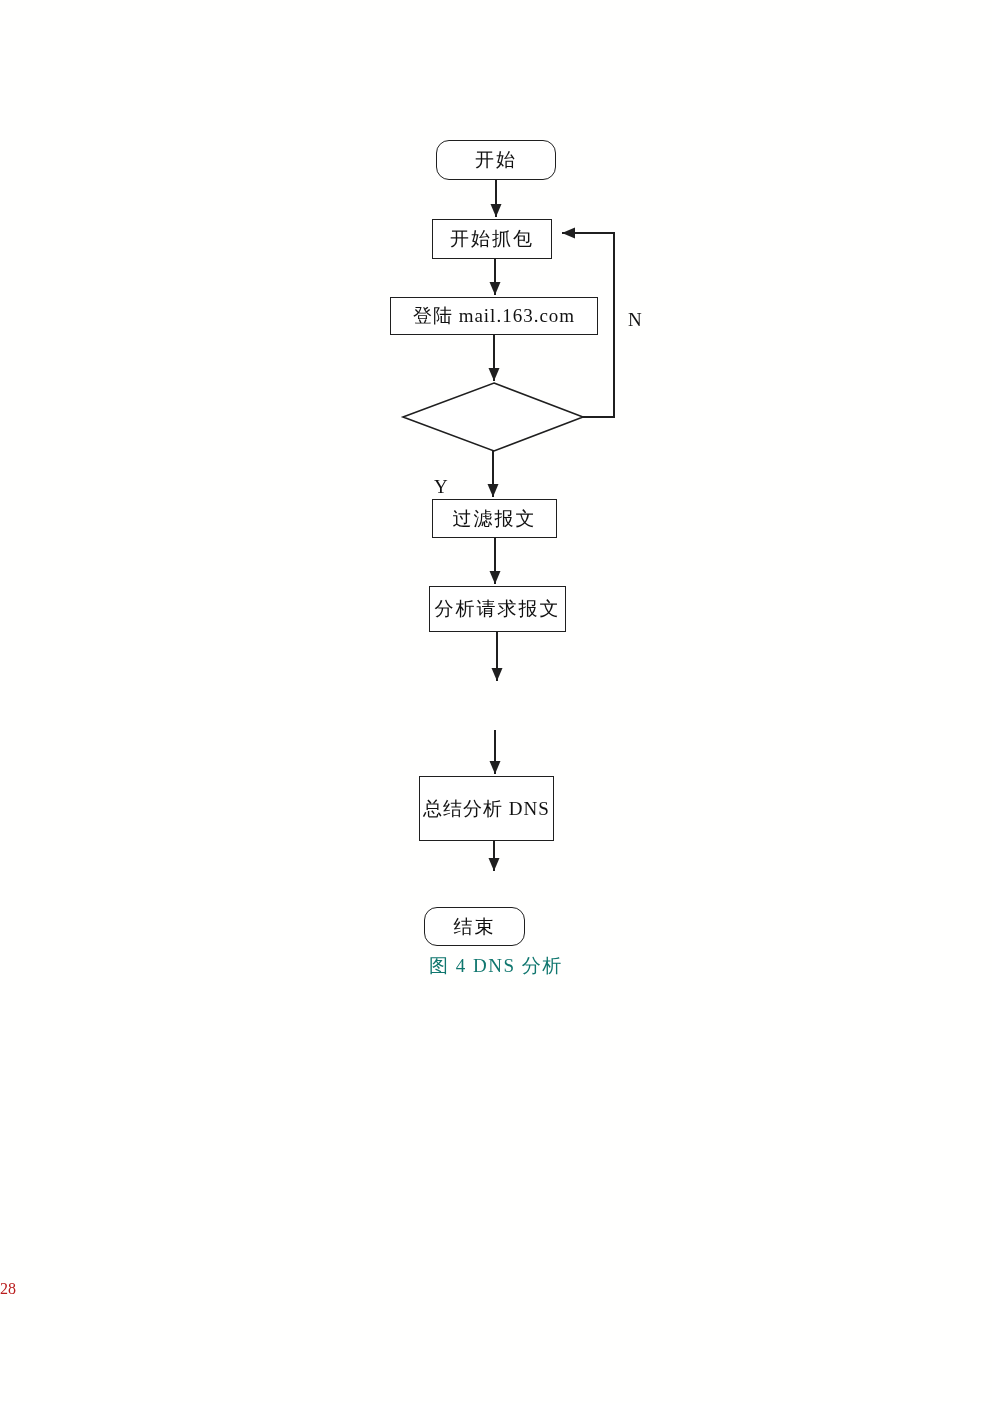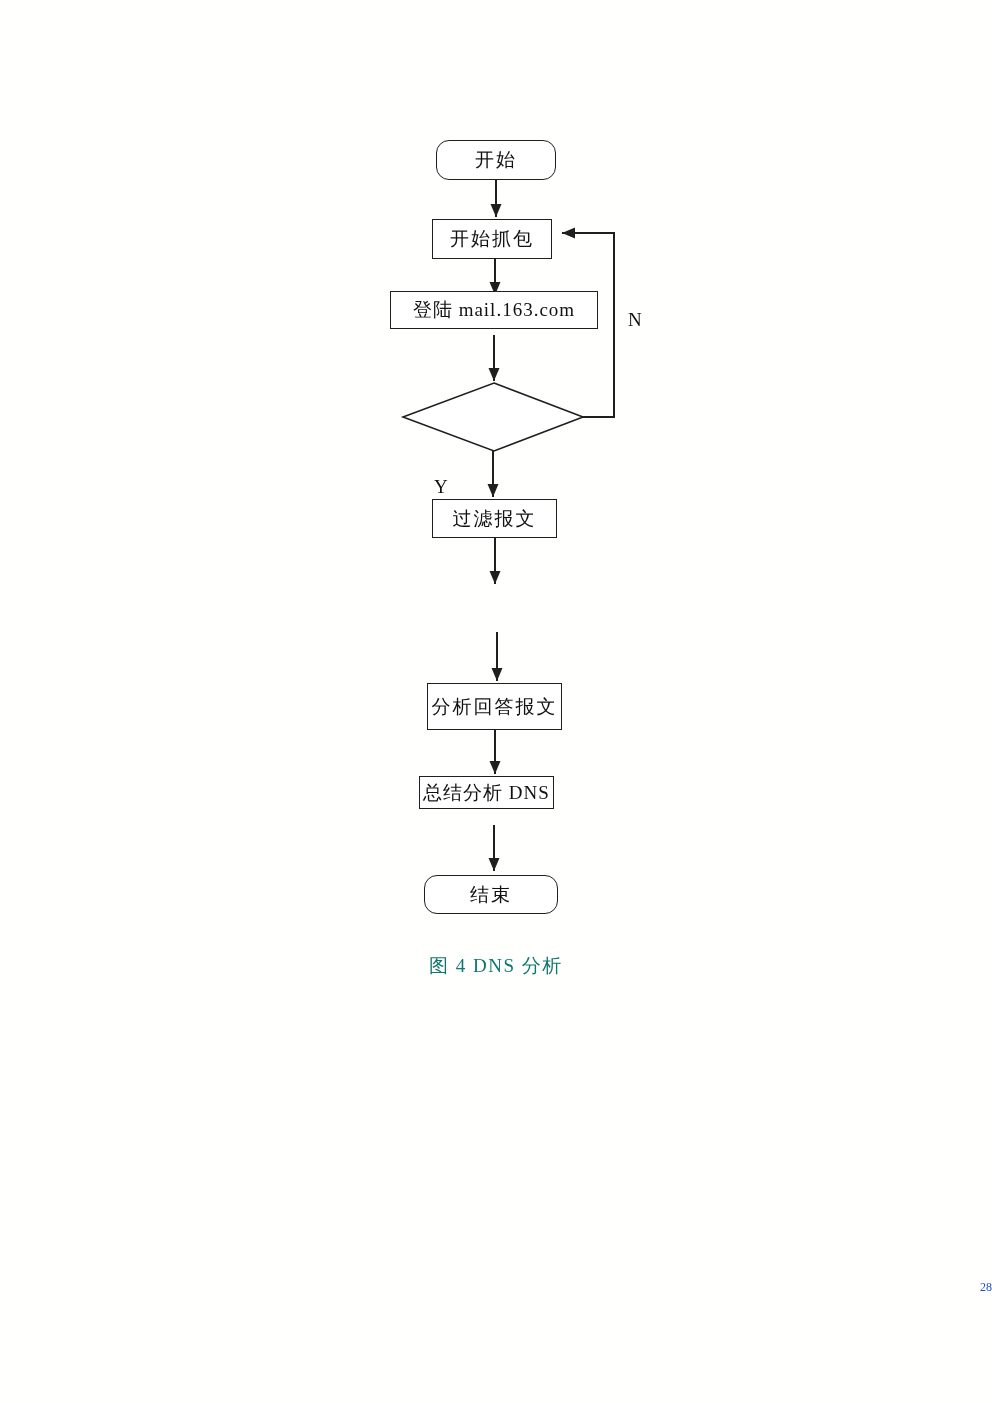--- a/index.html
+++ b/index.html
@@ -40,26 +40,26 @@
     letter-spacing: 2px;
     color: #111111;
     white-space: nowrap;
   }
   .terminator {
     border-radius: 13px;
   }
   
   .n-start            { left: 436px; top: 140px; width: 120px; height: 40px; }
   .n-capture          { left: 432px; top: 219px; width: 120px; height: 40px; }
-  .n-login            { left: 390px; top: 291px; width: 208px; height: 38px; letter-spacing: 1px; }
+  .n-login            { left: 390px; top: 297px; width: 208px; height: 38px; letter-spacing: 1px; }
   .n-filter           { left: 432px; top: 499px; width: 125px; height: 39px; }
   .n-analyze-request  { left: 429px; top: 586px; width: 137px; height: 46px; }
   .n-analyze-response { left: 427px; top: 683px; width: 135px; height: 47px; }
-  .n-summary          { left: 419px; top: 776px; width: 135px; height: 33px; letter-spacing: 1px; }
-  .n-end              { left: 424px; top: 875px; width: 134px; height: 39px; }
+  .n-summary          { left: 419px; top: 776px; width: 135px; height: 65px; letter-spacing: 1px; }
+  .n-end              { left: 424px; top: 907px; width: 101px; height: 39px; }
   .diamond-label {
     position: absolute;
     left: 403px; top: 383px; width: 180px; height: 68px;
     display: flex;
     align-items: center;
     justify-content: center;
     font-size: 19px;
     letter-spacing: 2px;
     color: #111111;
   }
@@ -76,23 +76,23 @@
     top: 953px;
     text-align: center;
     font-size: 19px;
     letter-spacing: 1.5px;
     color: #0f766e;
   }
   .page-number {
     position: absolute;
     left: 0; right: 0;
     top: 1280px;
-    text-align: right;
-    font-size: 12px;
-    color: #1d4ed8;
+    text-align: left;
+    font-size: 16px;
+    color: #b91c1c;
   }
 </style>
 </head>
 <body>
 
 <div class="page">
   <div class="flowchart">
 
     <svg class="connectors" viewBox="0 0 992 1403" xmlns="http://www.w3.org/2000/svg">
       <defs>
@@ -120,22 +120,22 @@
 
     <div class="node n-login">登陆 mail.163.com</div>
 
 
     <div class="branch-label branch-y">Y</div>
 
     <div class="branch-label branch-n">N</div>
 
     <div class="node n-filter">过滤报文</div>
 
+    <div class="node n-analyze-request">分析请求报文</div>
 
-    <div class="node n-analyze-response">分析回答报文</div>
 
     <div class="node n-summary">总结分析 DNS</div>
 
     <div class="node terminator n-end">结束</div>
   </div>
 
   <div class="figure-caption">图 4 DNS 分析</div>
 
   <div class="page-number">28</div>
 </div>

